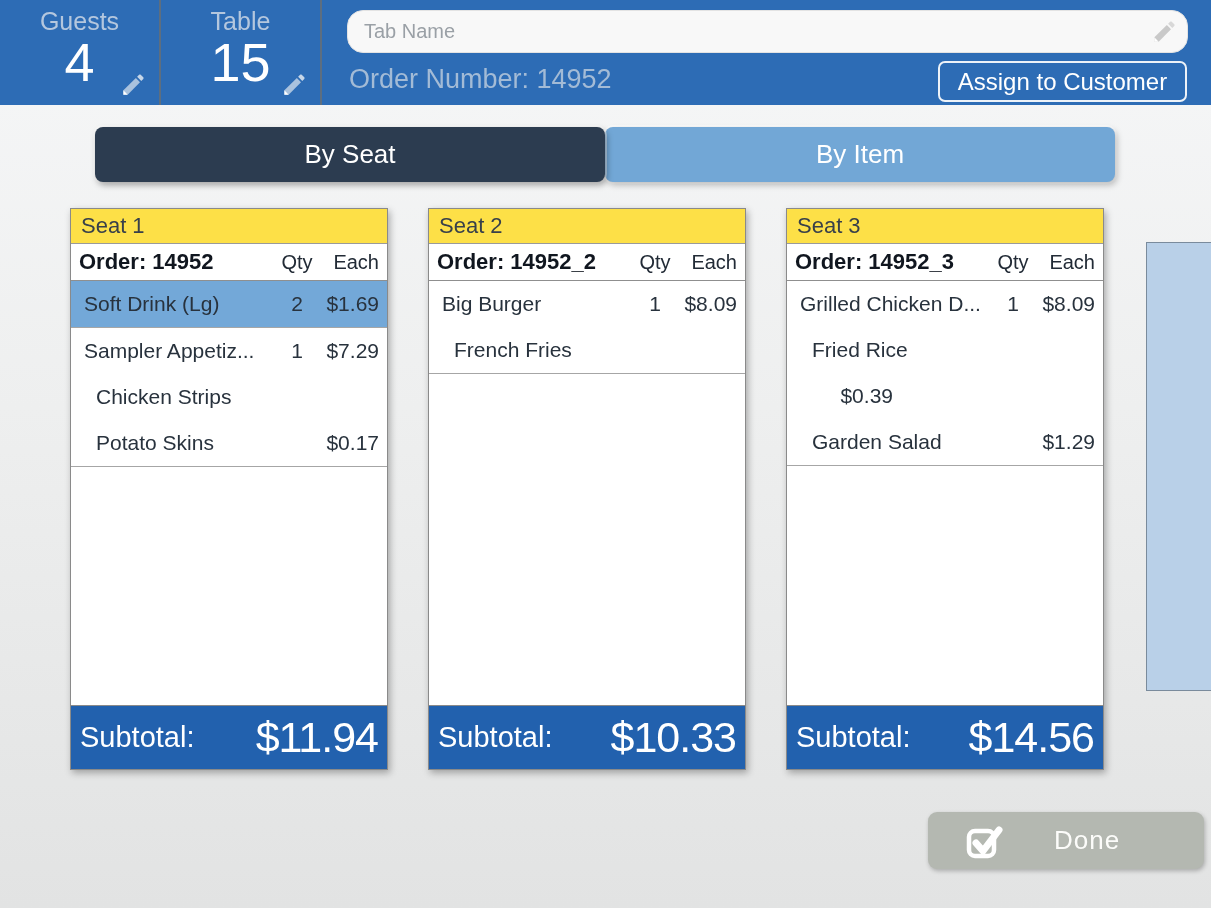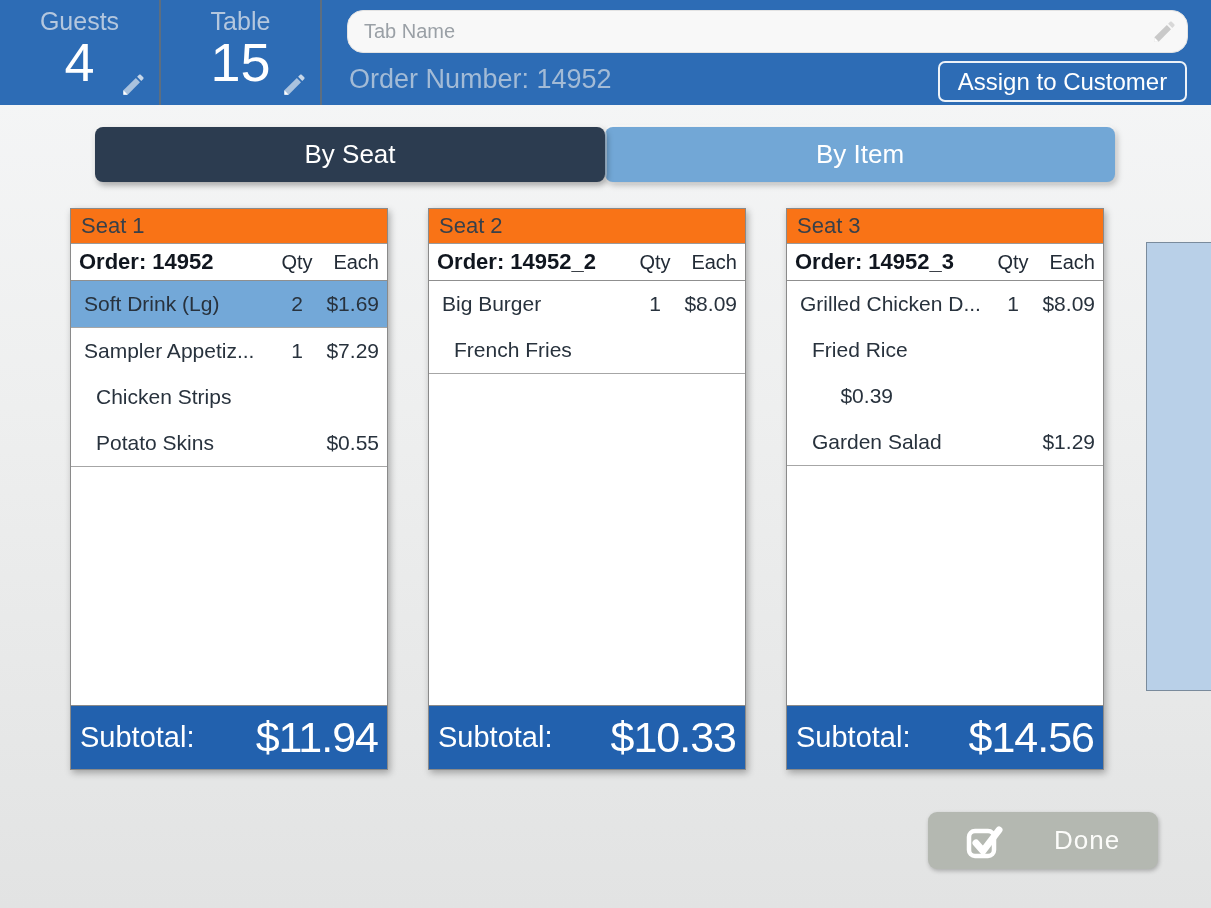--- a/index.html
+++ b/index.html
@@ -43,21 +43,21 @@
                 box-shadow:2px 3px 6px rgba(0,0,0,.25), 0 0 0 2px rgba(255,255,255,.55); z-index:1; }
 
   
   .seat-card {
     position:absolute; top:208px; width:318px; height:562px; background:#ffffff;
     border:1px solid #8a8a8a; box-shadow:2px 3px 7px rgba(0,0,0,.30);
     display:flex; flex-direction:column;
   }
   .seat-card.c1 { left:70px; } .seat-card.c2 { left:428px; } .seat-card.c3 { left:786px; }
 
-  .seat-title { flex:0 0 35px; background:#f97316; border-bottom:1px solid #9a9a9a;
+  .seat-title { flex:0 0 35px; background:#fde047; border-bottom:1px solid #9a9a9a;
     font-size:22px; color:#38404a; display:flex; align-items:center; padding-left:10px; }
 
   .order-header { flex:0 0 37px; border-bottom:1px solid #8f8f8f; display:flex; align-items:center;
     font-size:20px; color:#222b36; background:#fff; }
   .order-label { flex:1; padding-left:8px; font-weight:bold; font-size:22px; color:#10161f;
     white-space:nowrap; overflow:hidden; }
   .col-qty { width:48px; text-align:center; }
   .col-each { width:66px; text-align:right; padding-right:8px; }
 
   .items { flex:1 1 auto; overflow:hidden; background:#fff; }
@@ -71,21 +71,21 @@
 
   .subtotal { flex:0 0 64px; background:#2261ae; border-top:1px solid #8a8a8a;
     display:flex; align-items:center; justify-content:space-between; padding:0 9px; color:#fff; }
   .subtotal .lbl { font-size:29px; }
   .subtotal .amt { font-size:43px; letter-spacing:-1px; }
 
   
   .next-card { position:absolute; left:1146px; top:242px; width:75px; height:449px;
     background:#b9d0e8; border:1px solid #7a8b9c; cursor:pointer; }
 
-  .done-btn { position:absolute; left:928px; top:812px; width:230px; height:57px;
+  .done-btn { position:absolute; left:928px; top:812px; width:276px; height:57px;
     background:#b4b8b1; border-radius:9px; box-shadow:1px 2px 4px rgba(0,0,0,.25);
     display:flex; align-items:center; color:#fcfcfa; font-size:26px; cursor:pointer; }
   .done-btn svg { margin-left:36px; }
   .done-btn .done-label { margin-left:50px; letter-spacing:1px; }
 </style>
 </head>
 <body>
 
 <div id="app">
 
@@ -149,21 +149,21 @@
             <span class="price">$7.29</span>
           </div>
           <div class="item-row modifier">
             <span class="name">Chicken Strips</span>
             <span class="qty"></span>
             <span class="price"></span>
           </div>
           <div class="item-row modifier">
             <span class="name">Potato Skins</span>
             <span class="qty"></span>
-            <span class="price">$0.55</span>
+            <span class="price">$0.17</span>
           </div>
         </div>
       </div>
     <div class="subtotal">
       <span class="lbl">Subtotal:</span>
       <span class="amt">$11.94</span>
     </div>
   </div>
 
   <div class="seat-card c2">

